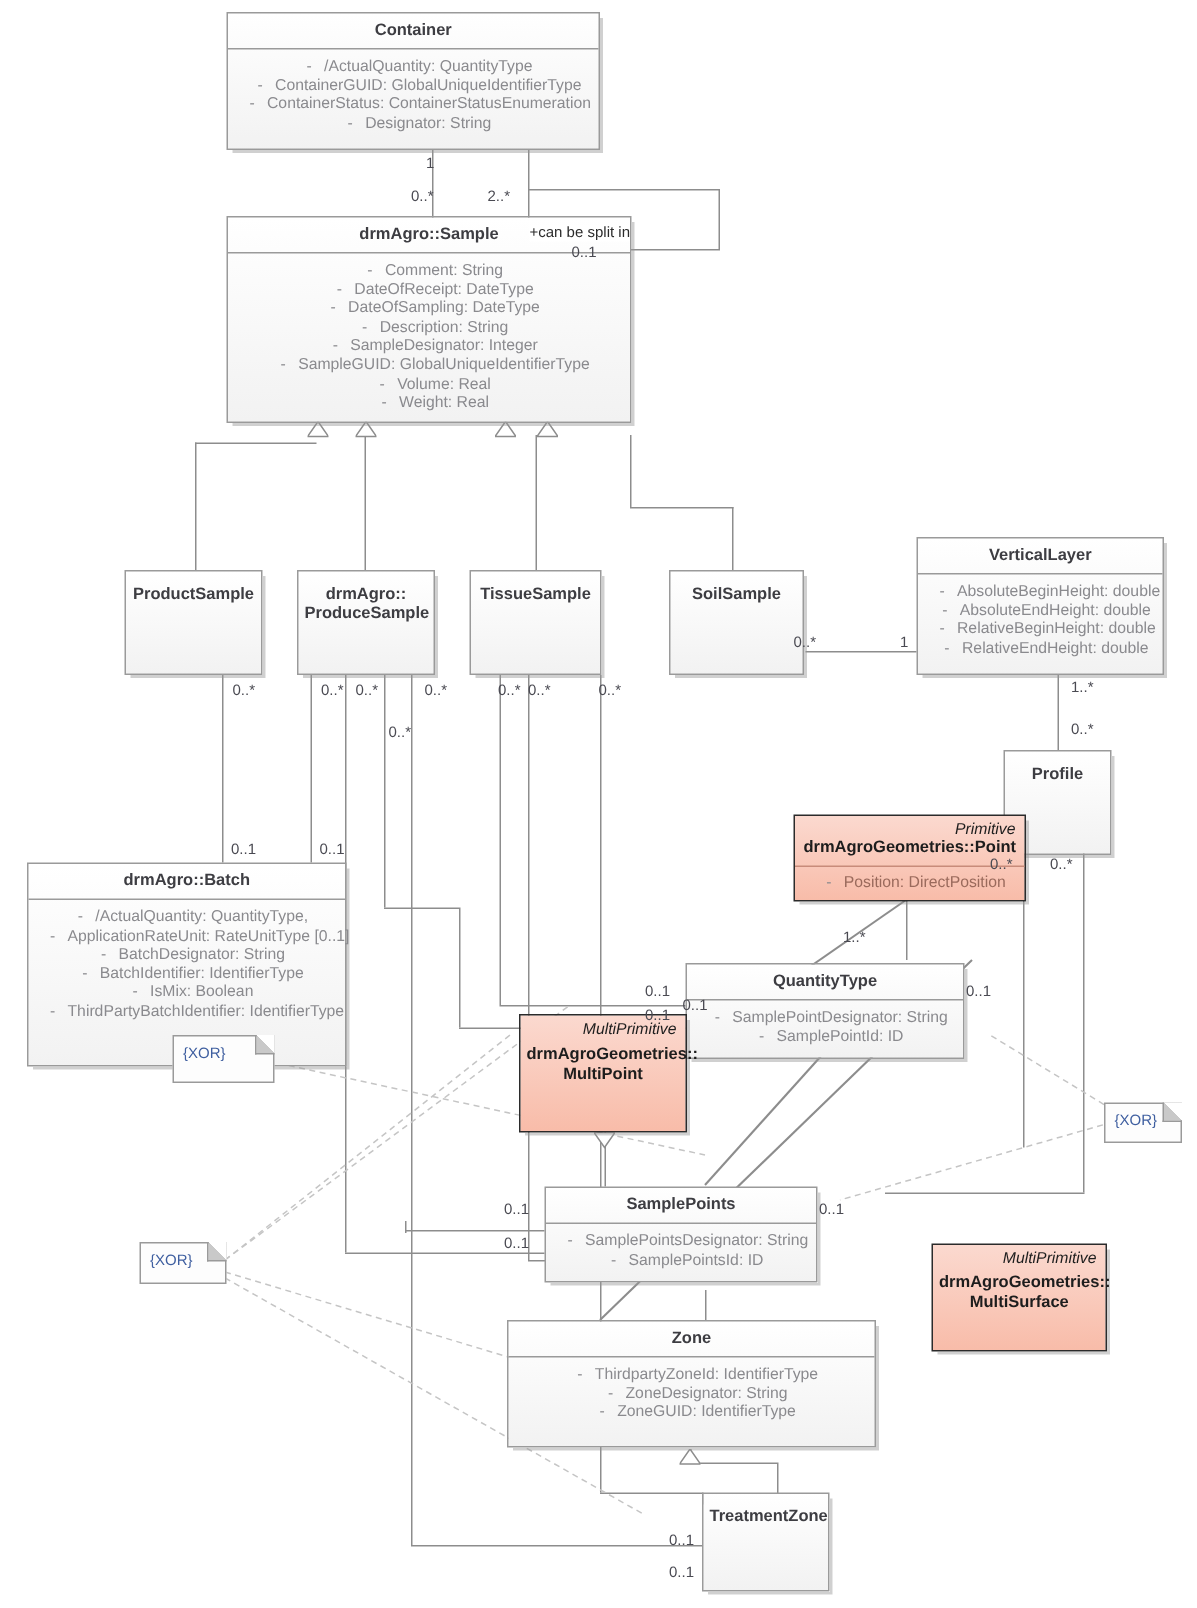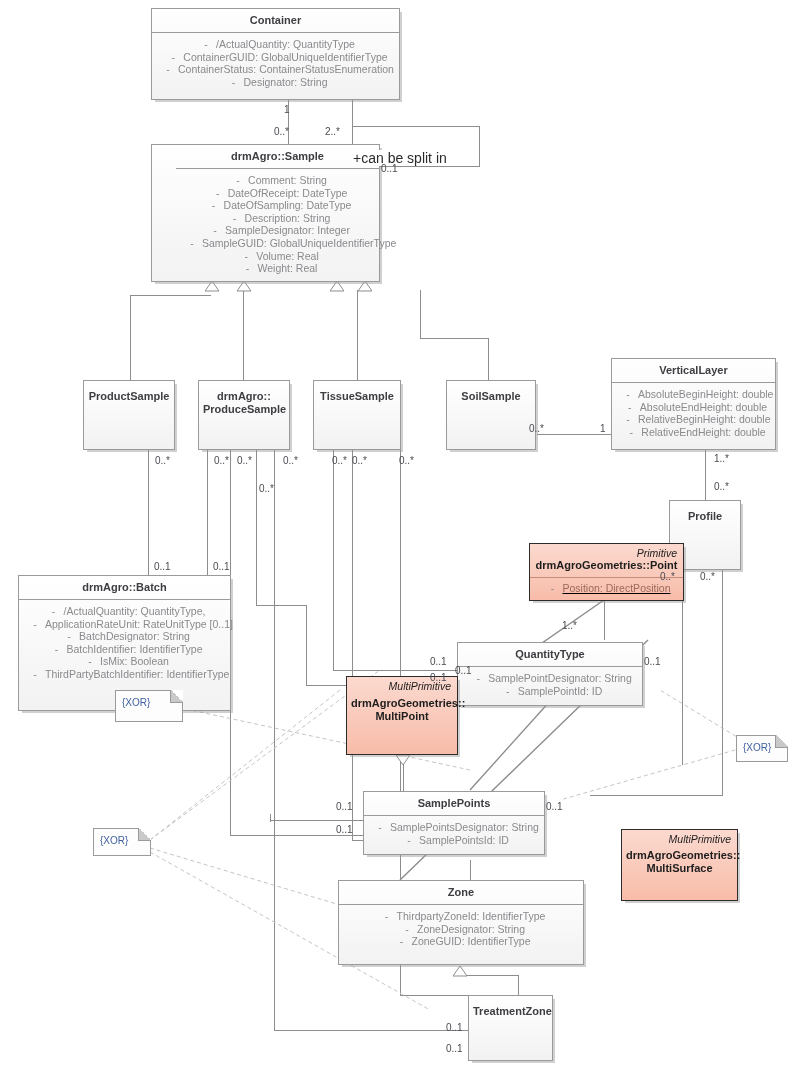--- a/index.html
+++ b/index.html
@@ -33,21 +33,21 @@
   .note span{position:absolute;left:6px;top:6px;}
   .note .fold{position:absolute;right:-1px;top:-1px;width:12px;height:12px;
         background:linear-gradient(225deg,#ffffff 50%,#c9c9c9 50%);border-left:1px solid #9a9a9a;
         border-bottom:1px solid #9a9a9a;}
 
   
   .ln{position:absolute;background:#8d8d8d;}
   .lnh{height:1px;}
   .lnv{width:1px;}
   .mult{position:absolute;font-size:10px;color:#4a4a52;white-space:nowrap;}
-  .rolelbl{position:absolute;font-size:14px;color:#2b2b2b;background:#fff;white-space:nowrap;}
+  .rolelbl{position:absolute;font-size:10px;color:#2b2b2b;background:#fff;white-space:nowrap;}
   .triw{position:absolute;}
   .triw svg{display:block;}
 </style>
 </head>
 <body>
 
 <div id="canvas">
 
   <div class="ln lnv" style="left:288px;top:100px;height:48px;"></div>
   <div class="ln lnv" style="left:352px;top:100px;height:48px;"></div>
@@ -157,21 +157,21 @@
     <div class="hdr">Container</div>
     <div class="sep"></div>
     <div class="attrs">
       <div><span class="d">-</span><span>/ActualQuantity: QuantityType</span></div>
       <div><span class="d">-</span><span>ContainerGUID: GlobalUniqueIdentifierType</span></div>
       <div><span class="d">-</span><span>ContainerStatus: ContainerStatusEnumeration</span></div>
       <div><span class="d">-</span><span>Designator: String</span></div>
     </div>
   </div>
 
-  <div class="cls" style="left:151px;top:144px;width:229px;height:138px;padding-left:24px;">
+  <div class="cls" style="left:151px;top:144px;width:270px;height:138px;">
     <div class="hdr">drmAgro::Sample</div>
     <div class="sep"></div>
     <div class="attrs">
       <div><span class="d">-</span><span>Comment: String</span></div>
       <div><span class="d">-</span><span>DateOfReceipt: DateType</span></div>
       <div><span class="d">-</span><span>DateOfSampling: DateType</span></div>
       <div><span class="d">-</span><span>Description: String</span></div>
       <div><span class="d">-</span><span>SampleDesignator: Integer</span></div>
       <div><span class="d">-</span><span>SampleGUID: GlobalUniqueIdentifierType</span></div>
       <div><span class="d">-</span><span>Volume: Real</span></div>
@@ -209,21 +209,21 @@
       <div><span class="d">-</span><span>AbsoluteEndHeight: double</span></div>
       <div><span class="d">-</span><span>RelativeBeginHeight: double</span></div>
       <div><span class="d">-</span><span>RelativeEndHeight: double</span></div>
     </div>
   </div>
 
   <div class="cls geo" style="left:529px;top:543px;width:155px;height:58px;">
     <div class="stereo">Primitive</div>
     <div class="hdr" style="padding-top:0;">drmAgroGeometries::Point</div>
     <div class="sep"></div>
-    <div class="attrs" style="padding-top:4px;text-decoration:underline;">
+    <div class="attrs" style="padding-top:4px;">
       <div><span class="d">-</span><span>Position: DirectPosition</span></div>
     </div>
   </div>
 
   <div class="cls" style="left:18px;top:575px;width:213px;height:136px;">
     <div class="hdr">drmAgro::Batch</div>
     <div class="sep"></div>
     <div class="attrs">
       <div><span class="d">-</span><span>/ActualQuantity: QuantityType,</span></div>
       <div><span class="d">-</span><span>ApplicationRateUnit: RateUnitType [0..1]</span></div>

